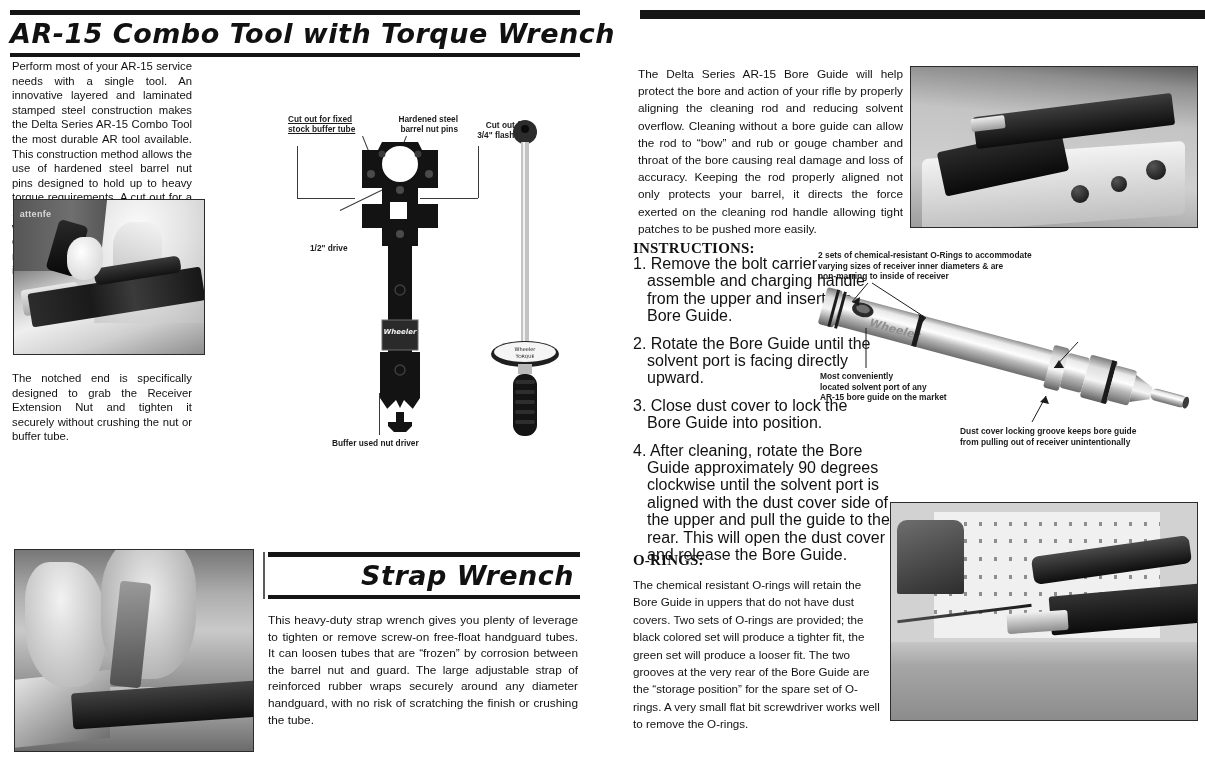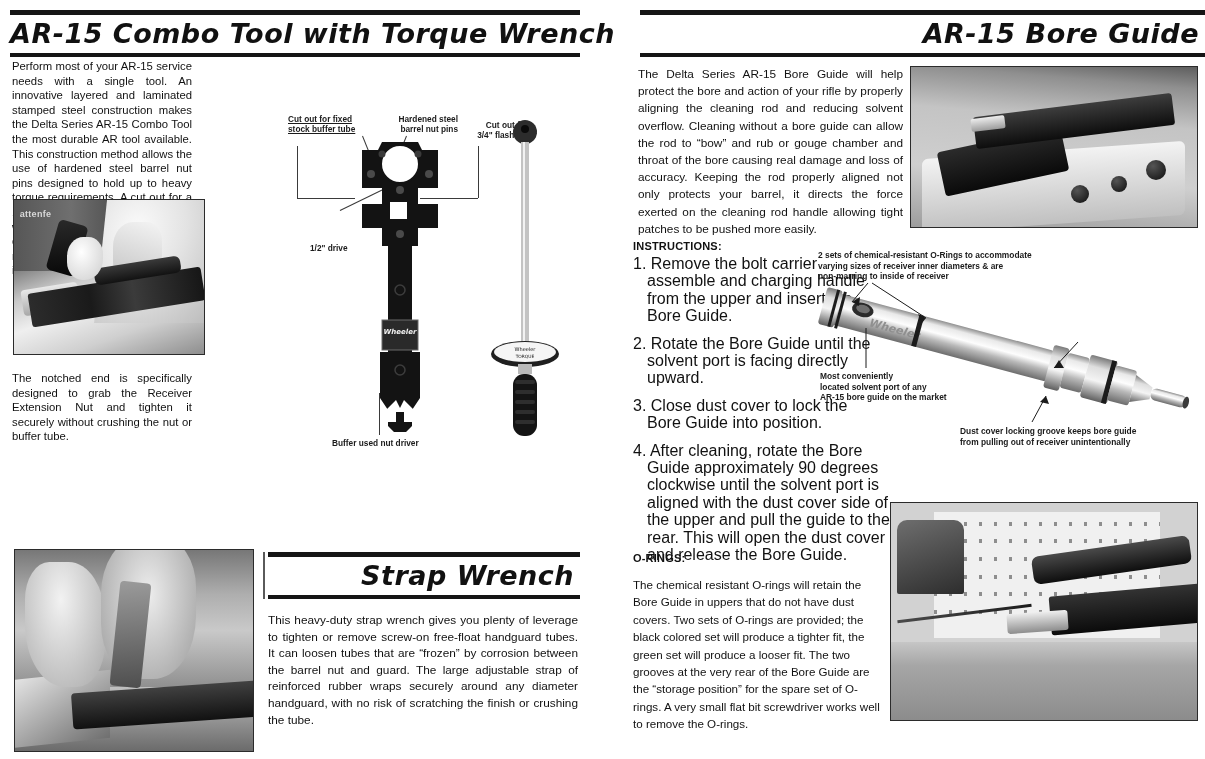--- a/index.html
+++ b/index.html
@@ -133,23 +133,23 @@
     font-size:8.3px;
     font-weight:bold;
     line-height:10px;
     color:#1b1b1b;
     white-space:pre-line;
   }
   .leader{position:absolute;background:#3a3a3a;}
 
   
   .sec-label{
-    font-family:Liberation Sans, sans-serif;
+    font-family:Liberation Serif, serif;
     font-weight:bold;
-    font-size:11px;
+    font-size:15px;
     letter-spacing:0.2px;
     color:#111;
   }
   .instr-list{list-style:none;margin:0;padding:0;}
   .instr-list li{
     font-size:16px;
     line-height:17.4px;
     color:#111;
     margin-bottom:10px;
     padding-left:14px;
@@ -279,21 +279,20 @@
       <div class="rule-bot"></div>
     </div>
 
     <div class="bodytext" style="position:absolute;left:268px;top:612px;width:310px;font-size:11.8px;line-height:16.6px;">This heavy-duty strap wrench gives you plenty of leverage to tighten or remove screw-on free-float handguard tubes.  It can loosen tubes that are “frozen” by corrosion between the barrel nut and guard. The large adjustable strap of reinforced rubber wraps securely around any diameter handguard, with no risk of scratching the finish or crushing the tube.</div>
   </div>
 
   <div class="col-right">
 
     <div class="headbar h1" style="left:20px;top:10px;width:565px;">
       <div class="rule-top"></div>
-      <div class="title">AR-15 Bore Guide</div>
       <div class="rule-bot"></div>
     </div>
 
     <div class="bodytext" style="position:absolute;left:18px;top:66px;width:265px;font-size:11.8px;line-height:17.2px;">The Delta Series AR-15 Bore Guide will help protect the bore and action of your rifle by properly aligning the cleaning rod and reducing solvent overflow.  Cleaning without a bore guide can allow the rod to “bow” and rub or gouge chamber and throat of the bore causing real damage and loss of accuracy.  Keeping the rod properly aligned not only protects your barrel, it directs the force exerted on the cleaning rod handle allowing tight patches to be pushed more easily.</div>
 
     <div class="photo ph3" style="left:290px;top:66px;width:286px;height:160px;">
       <div class="tabletop"></div>
       <div class="vise"></div>
       <div class="lower"></div>
       <div class="upper"></div>

